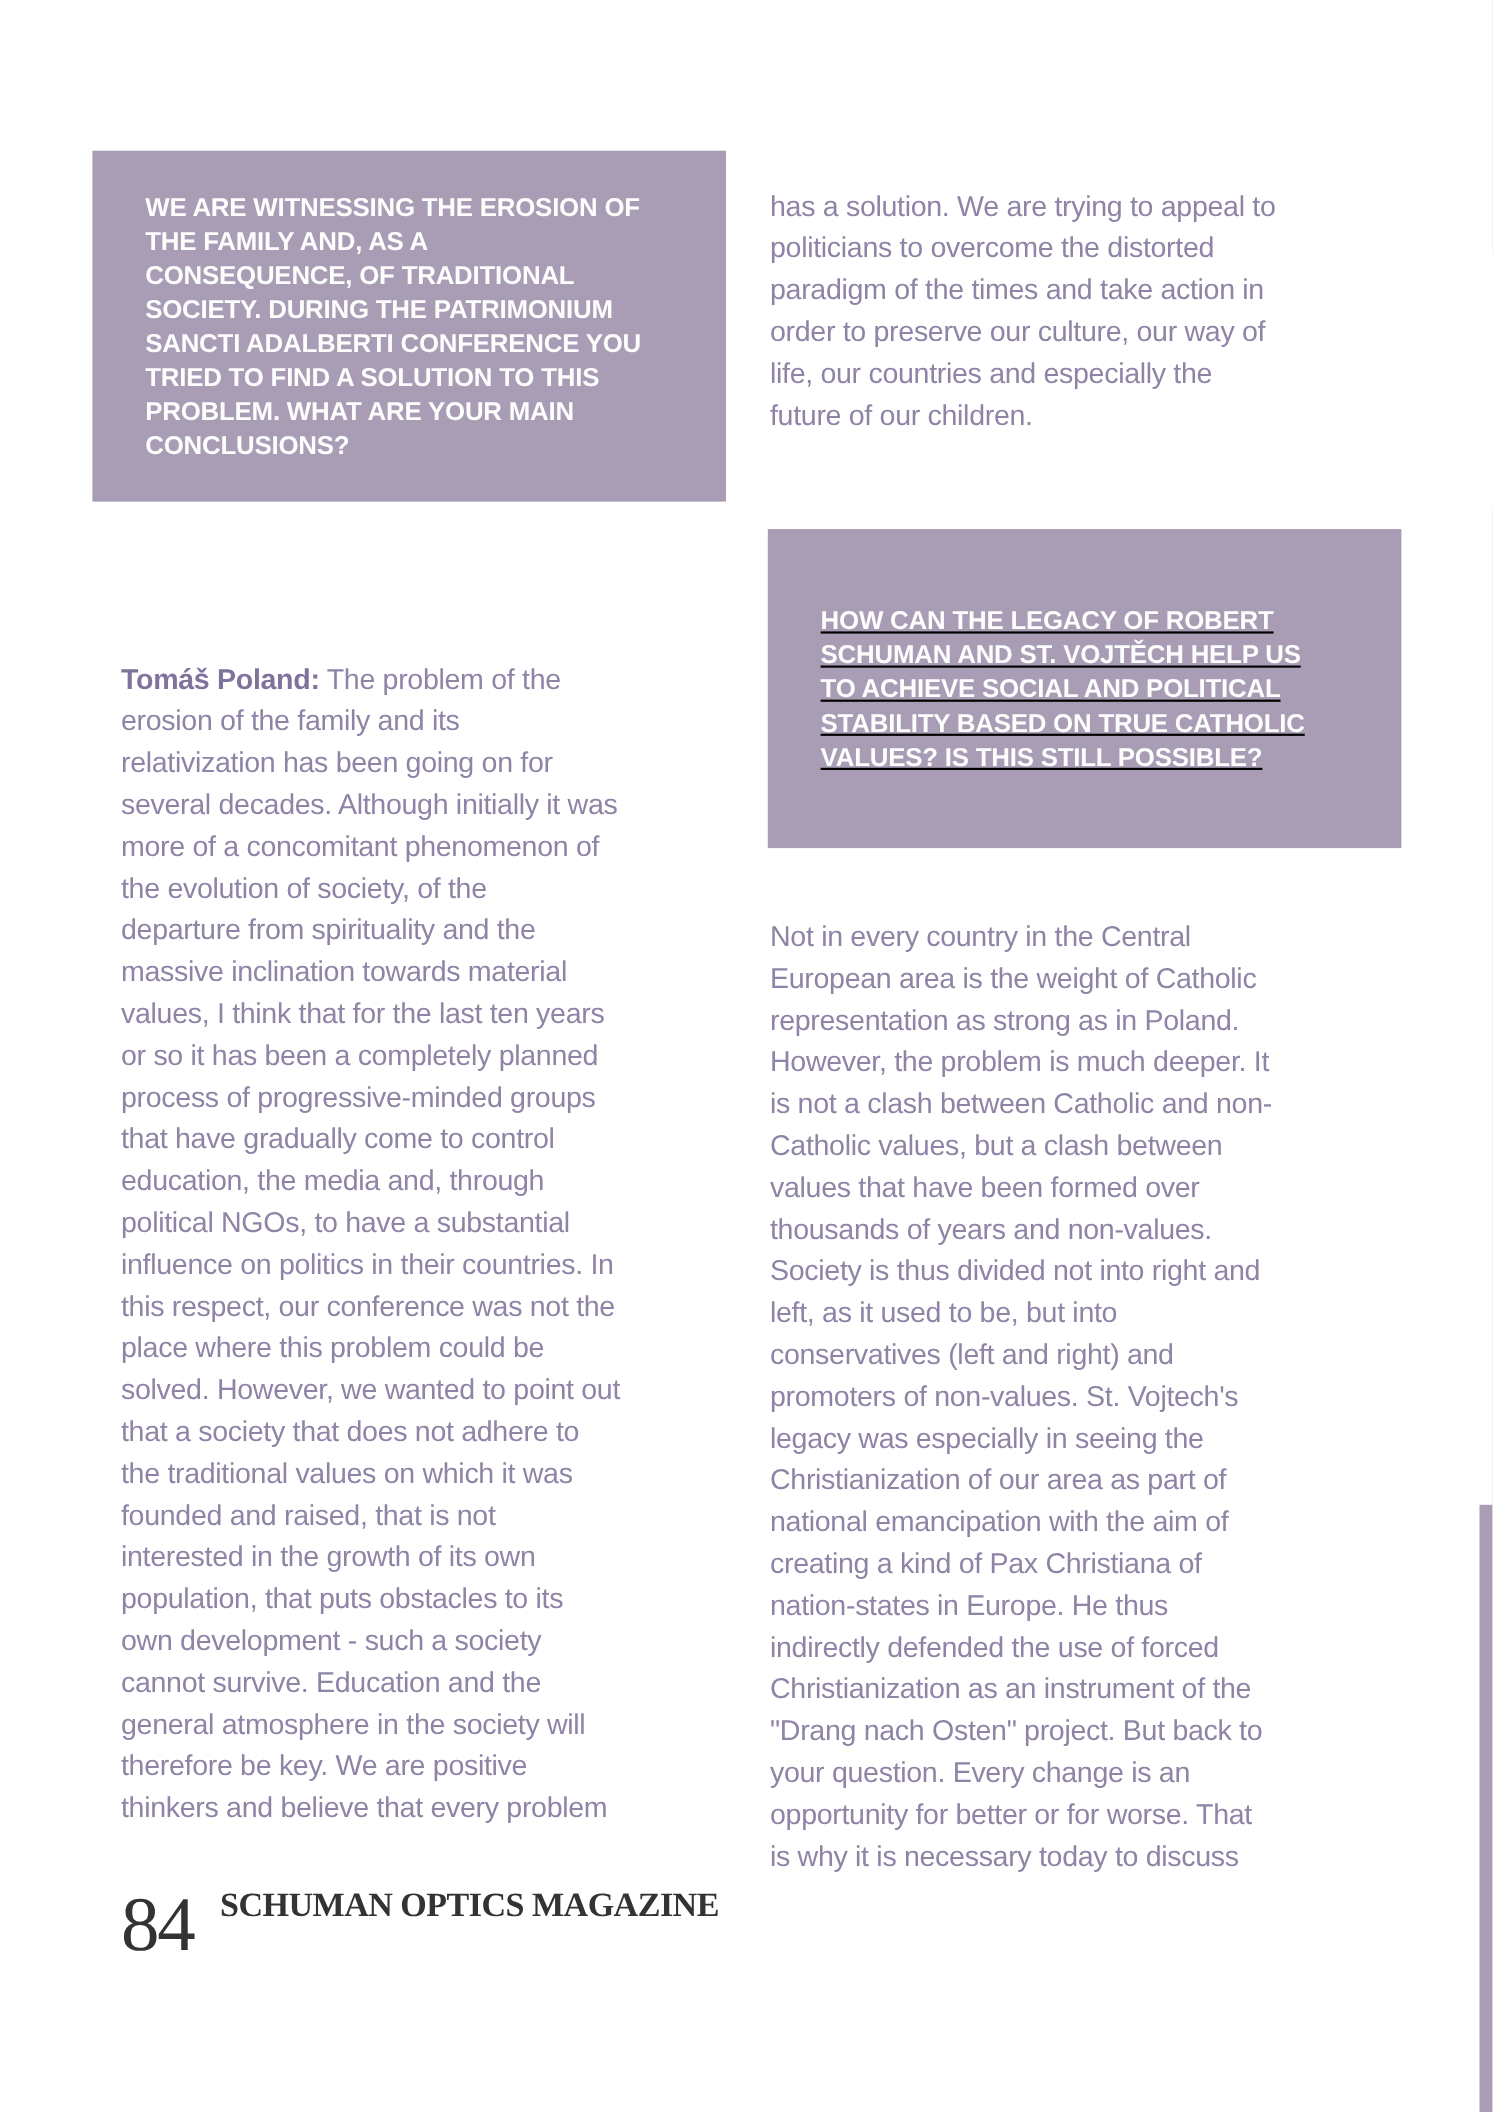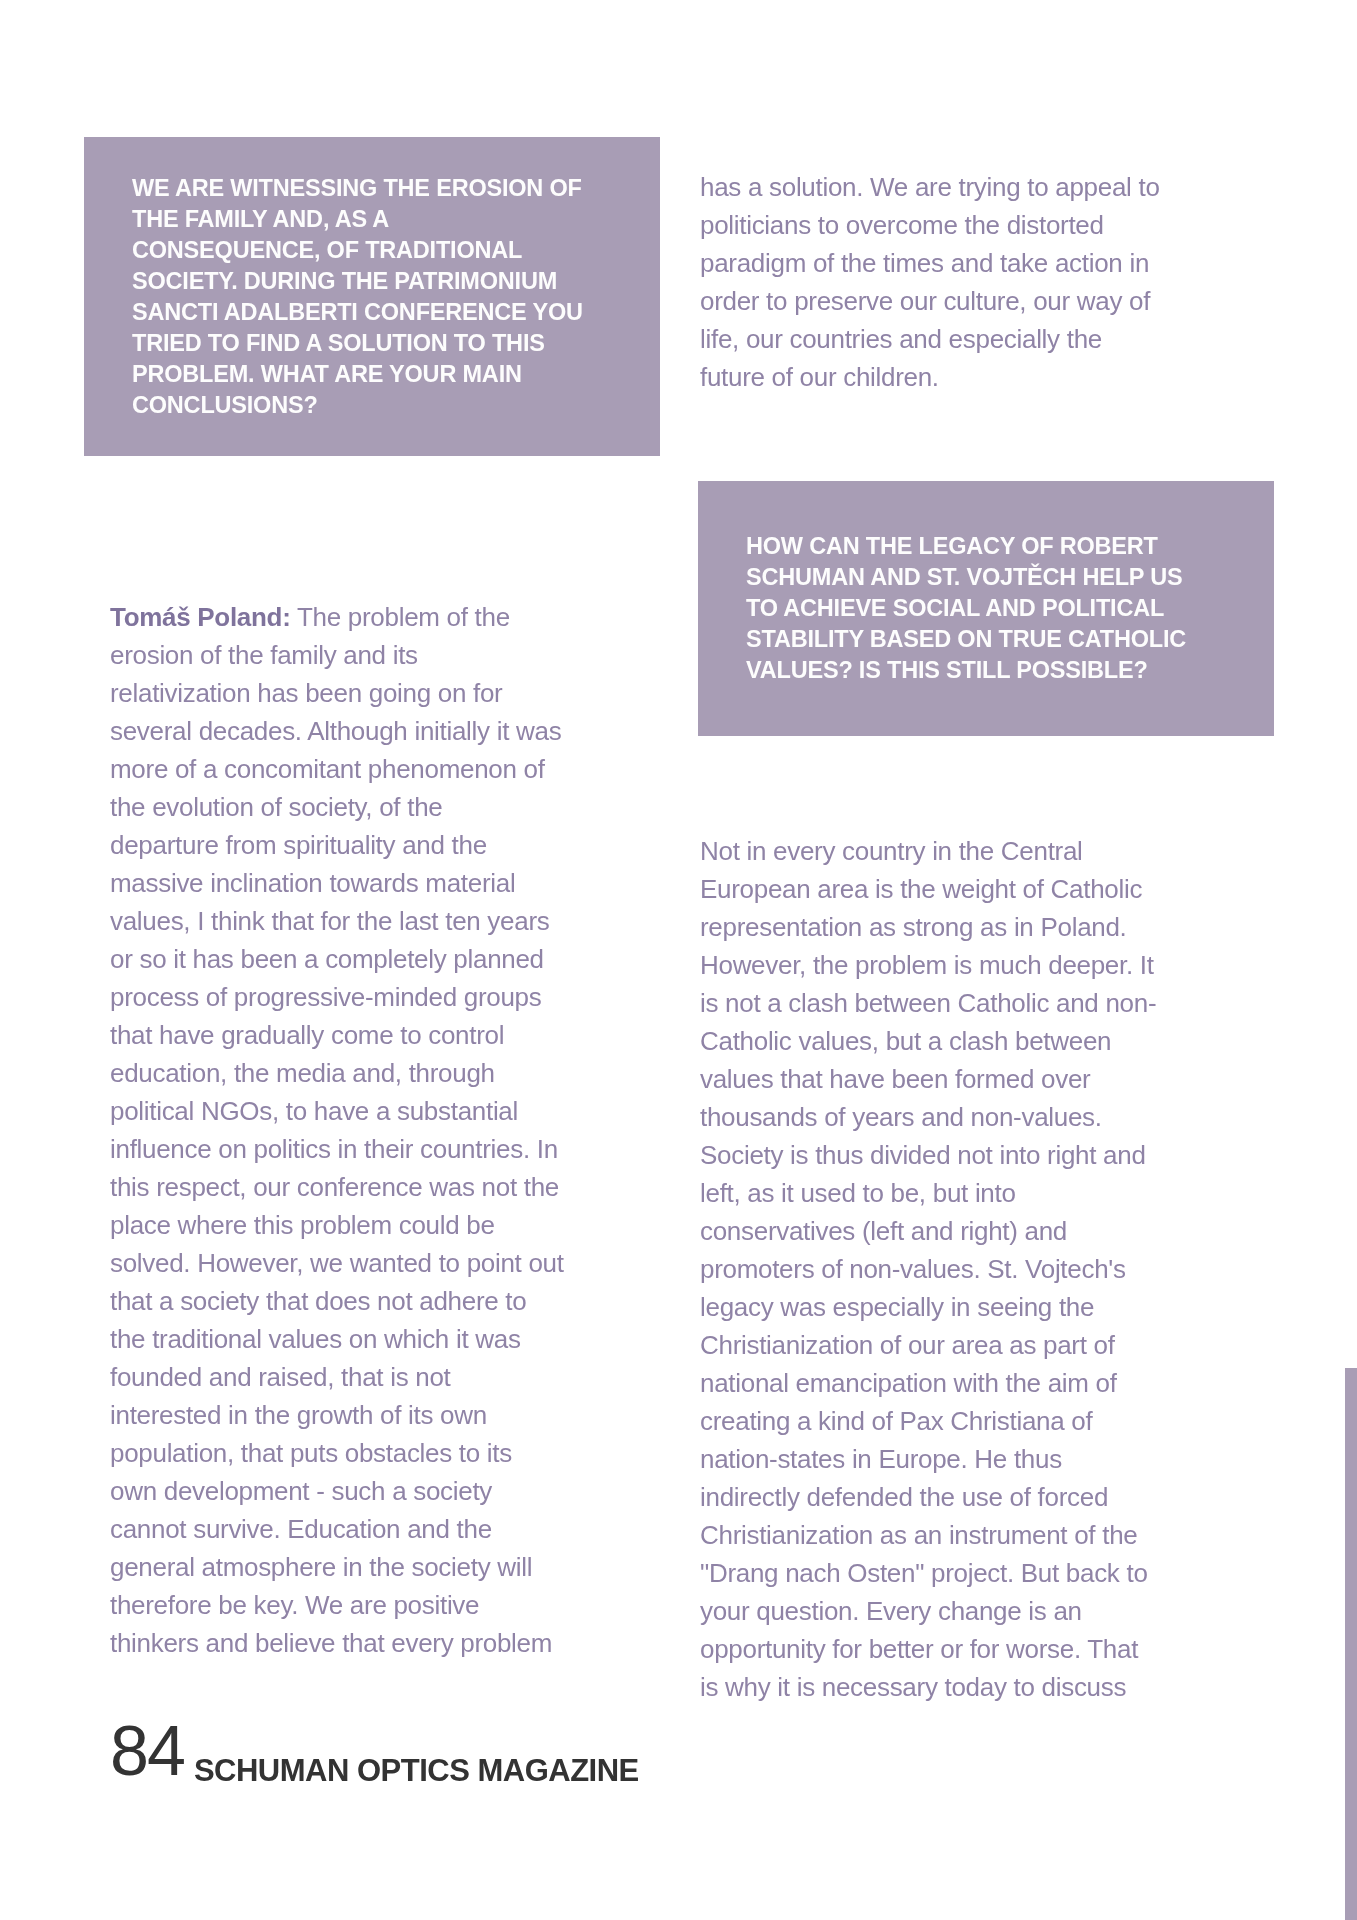--- a/index.html
+++ b/index.html
@@ -19,41 +19,42 @@
   }
   .q-box .q-text{
     white-space:pre;
     font-weight:700;
     font-size:23.5px;
     line-height:31px;
     letter-spacing:-0.2px;
     color:var(--heading-text,#fdfdfd);
   }
   .q-box-1{left:84px;top:137px;width:576px;height:319px;padding:40px 48px;}
-  .q-box-2{left:698px;top:481px;width:576px;height:255px;padding:18px 48px;}
+  .q-box-2{left:698px;top:481px;width:576px;height:290px;padding:18px 48px;text-decoration:underline;}
   .body-text{
     position:absolute;
     white-space:pre;
     font-size:26px;
     line-height:38px;
     letter-spacing:-0.3px;
     color:var(--body-text,#8f83a6);
   }
   .speaker{
     font-weight:700;
     color:var(--speaker-text,#7f739c);
   }
   .col-right-1{left:700px;top:168px;}
   .col-left-answer{left:110px;top:598px;}
   .col-right-2{left:700px;top:790px;margin-top:42px;}
   .footer{
     position:absolute;
     left:110px;top:1716px;
-    display:flex;align-items:flex-end;gap:10px;
+    display:flex;align-items:flex-start;gap:24px;
     color:var(--footer-text,#333333);
+    font-family:Liberation Serif, serif;
   }
   .page-number{
     font-size:70px;
     font-weight:400;
     letter-spacing:-2px;
     line-height:1;
   }
   .magazine-title{
     font-size:31px;
     font-weight:700;

